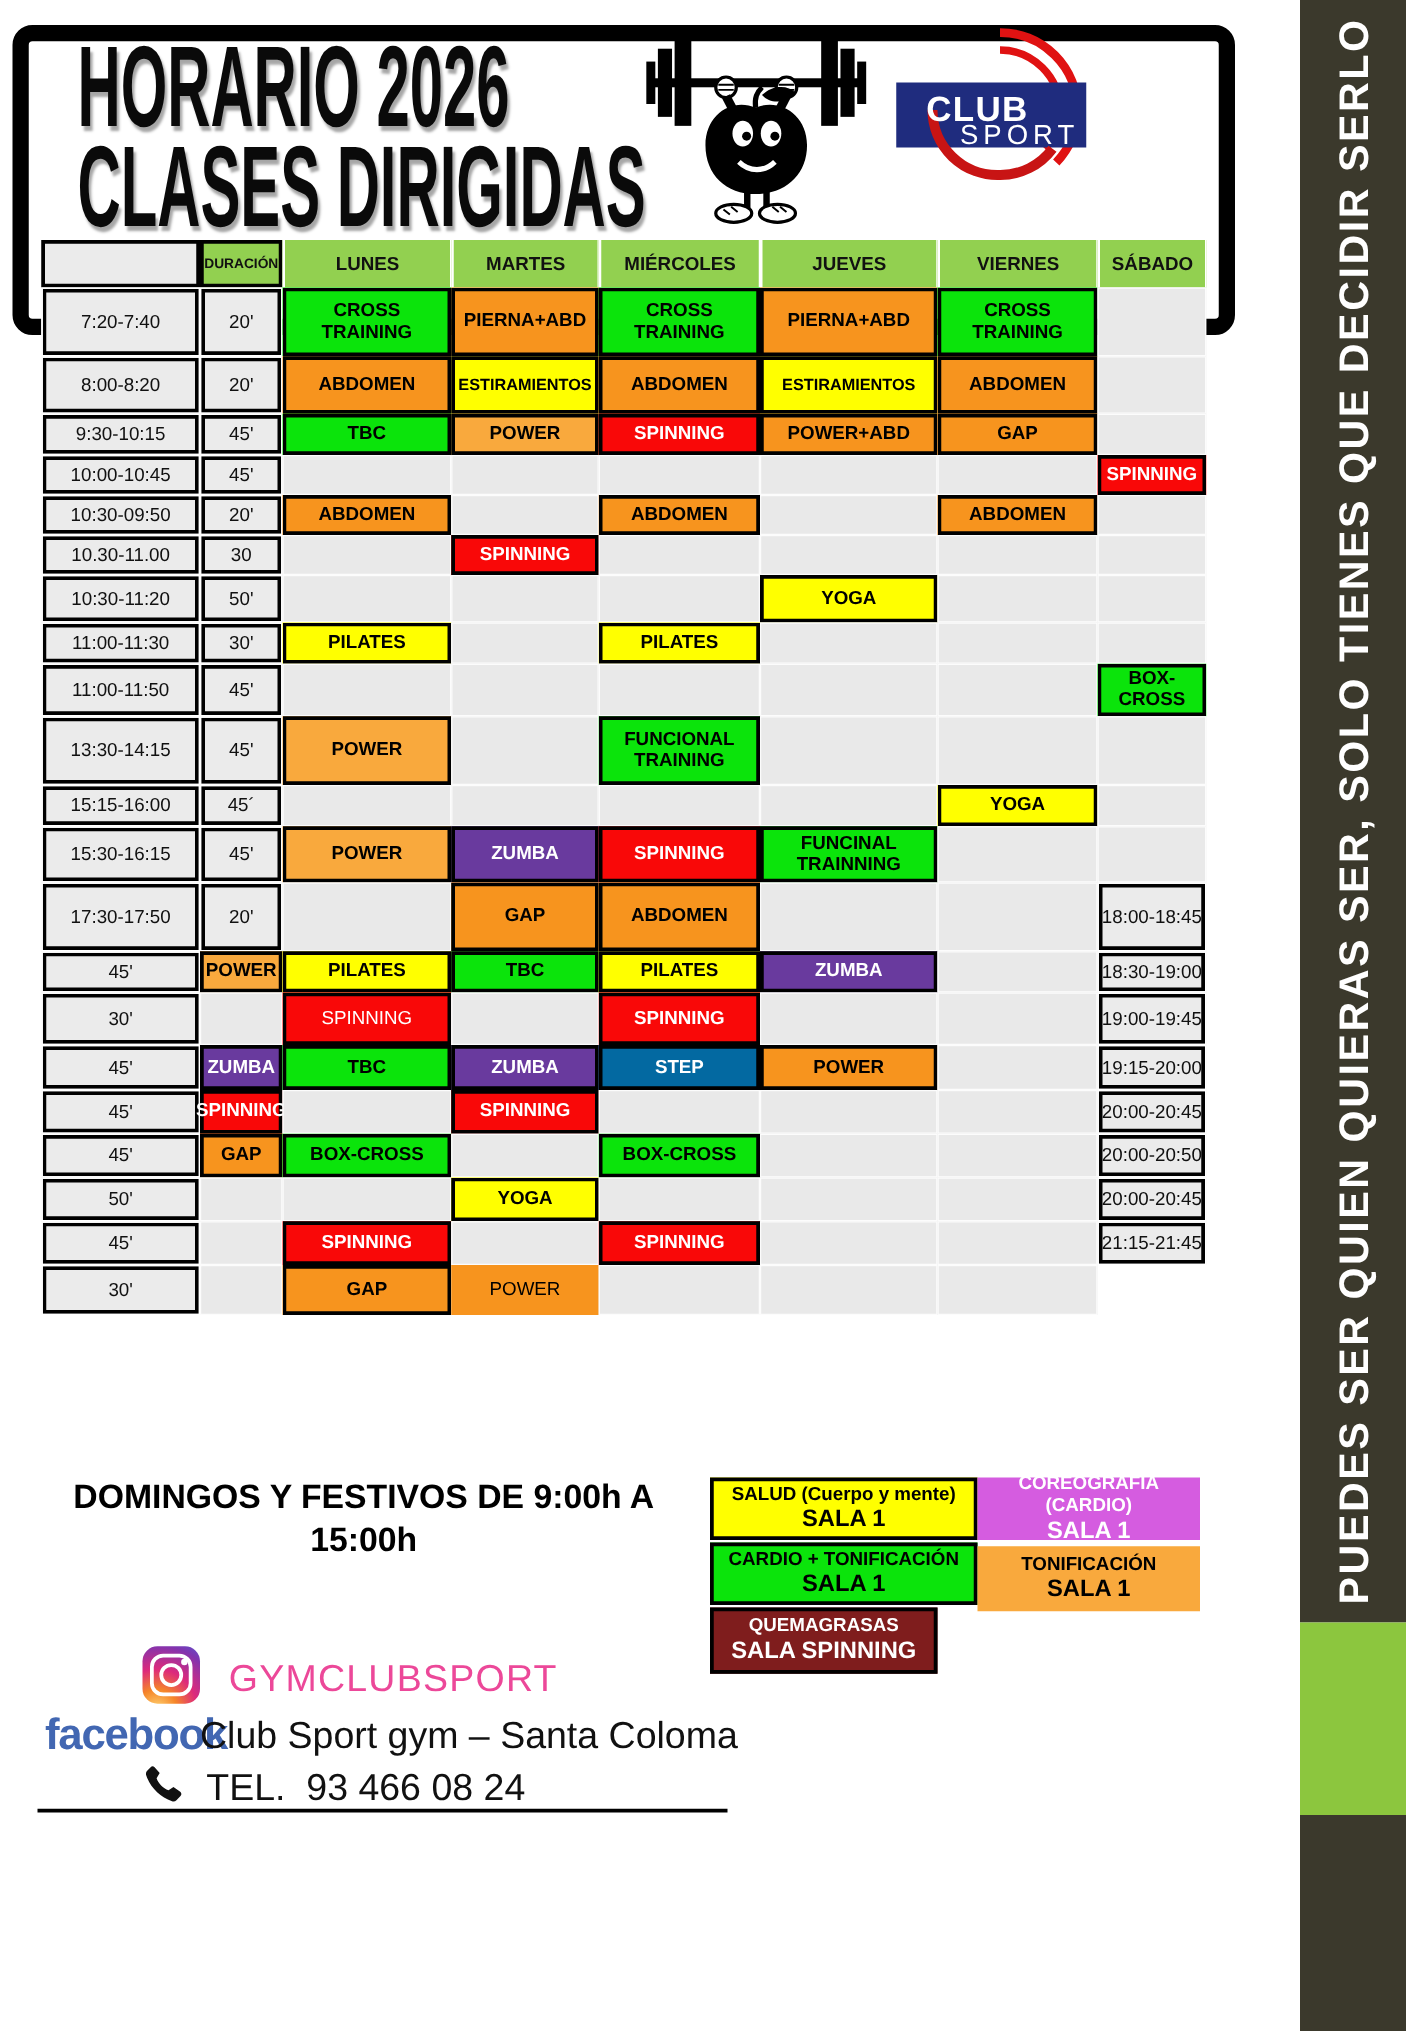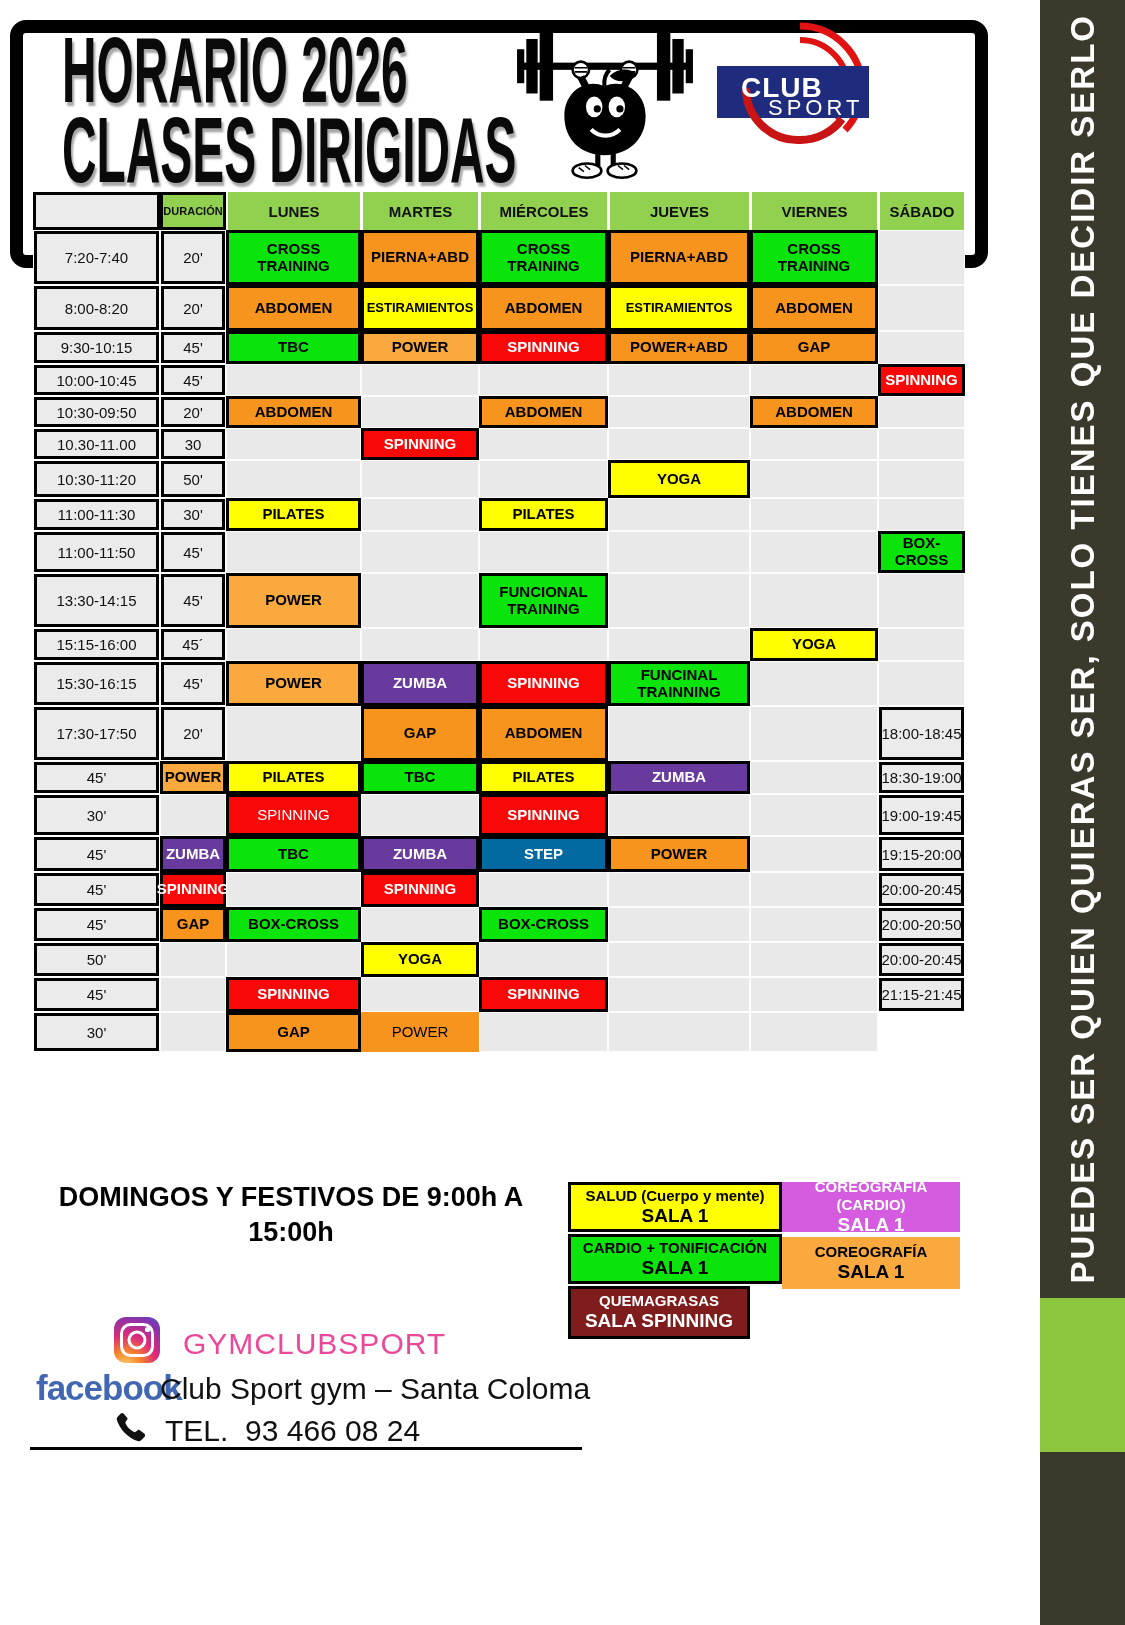--- a/index.html
+++ b/index.html
@@ -347,21 +347,21 @@
       </div>
       <div class="legend-item" style="left: 214px; top: 0px; width: 178px; height: 50px; background: rgb(213, 92, 224); color: rgb(255, 255, 255);">
         <div class="l1">COREOGRAFÍA (CARDIO)</div>
         <div class="l2">SALA 1</div>
       </div>
       <div class="legend-item" style="left: 0px; top: 52px; width: 214px; height: 50px; background: rgb(11, 228, 11); color: rgb(0, 0, 0); border: 3px solid rgb(0, 0, 0);">
         <div class="l1">CARDIO + TONIFICACIÓN</div>
         <div class="l2">SALA 1</div>
       </div>
       <div class="legend-item" style="left: 214px; top: 55px; width: 178px; height: 52px; background: rgb(249, 169, 61); color: rgb(0, 0, 0);">
-        <div class="l1">COREOGRAFÍA</div>
+        <div class="l1">TONIFICACIÓN</div>
         <div class="l2">SALA 1</div>
       </div>
       <div class="legend-item" style="left: 0px; top: 104px; width: 182px; height: 53px; background: #7f1d1d; color: rgb(255, 255, 255); border: 3px solid rgb(0, 0, 0);">
         <div class="l1">QUEMAGRASAS</div>
         <div class="l2">SALA SPINNING</div>
       </div>
     </div>
 
   <div class="side-banner">
     <div class="banner-seg seg-top" id="seg-top" style="background: rgb(59, 57, 44);">

